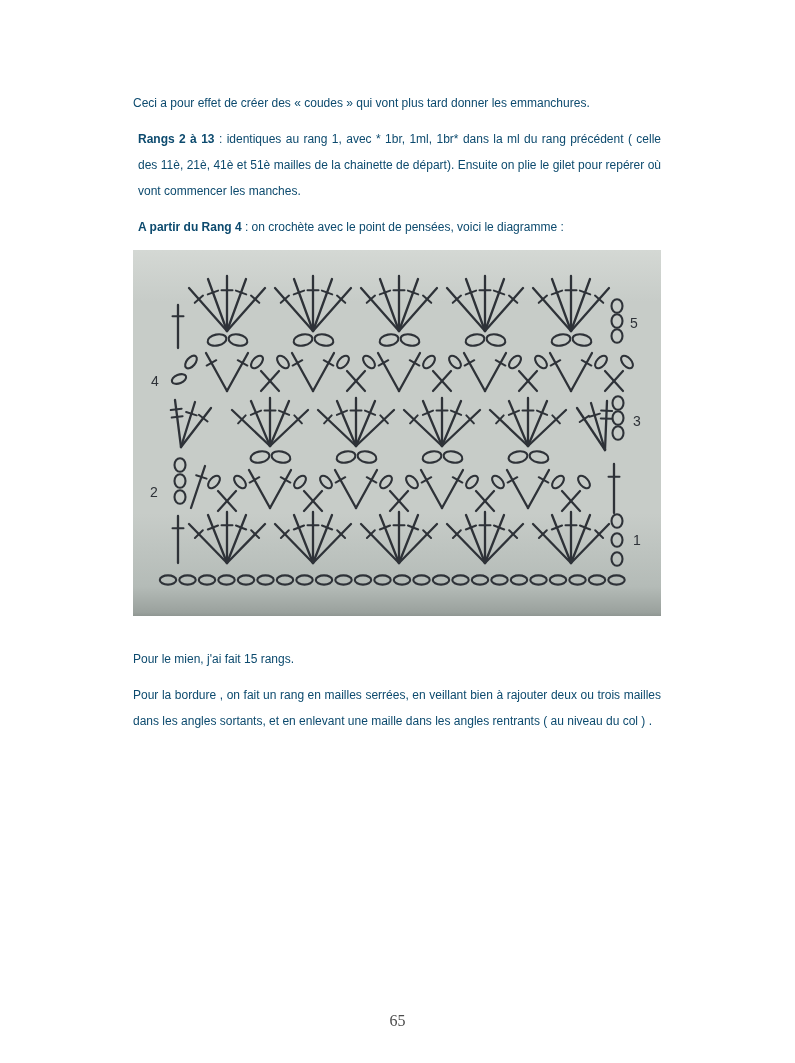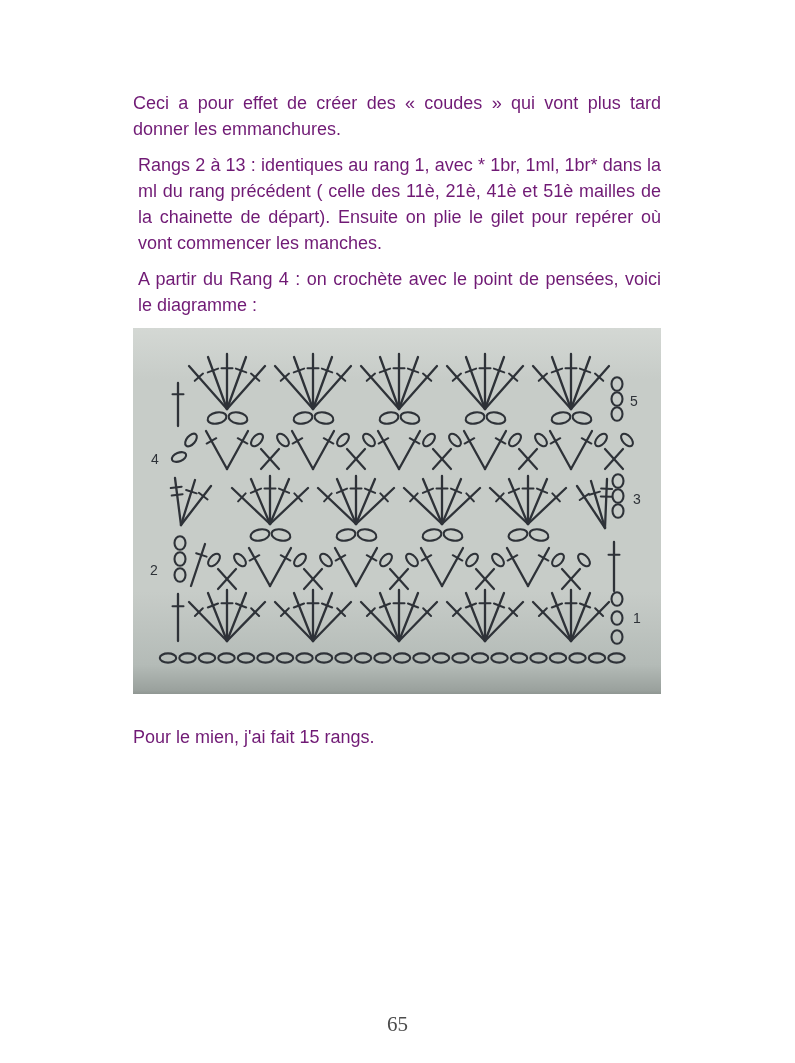--- a/index.html
+++ b/index.html
@@ -15,39 +15,39 @@
     background: #ffffff;
     overflow: hidden;
   }
   .content {
     position: absolute;
     left: 133px; top: 90px;
     width: 528px;
   }
   p.para {
     margin: 0 0 10px 0;
-    font-size: 18px;
+    font-size: 12px;
     line-height: 26px;
-    color: #701a75;
+    color: #0c4a6e;
   }
   p.just { text-align: justify; }
   p.indent { padding-left: 5px; }
-  p.para b { font-weight: normal; }
+  p.para b { font-weight: bold; }
   .photo {
     position: relative;
     width: 528px; height: 366px;
     margin: 5px 0 30px 0;
   }
   .photo svg { position: absolute; inset: 0; display: block; }
   .pagenum {
     position: absolute;
     left: 0; right: 0; top: 1012px;
     text-align: center;
     font-family: "Liberation Serif", serif;
-    font-size: 21px;
+    font-size: 16px;
     color: #4c4c4c;
   }
 </style>
 </head>
 <body>
 
 <div class="page">
   <div class="content">
 
     <p class="para just"><span>Ceci a pour effet de créer des « coudes » qui vont plus tard donner les emmanchures.</span></p>
@@ -357,17 +357,18 @@
           <ellipse cx="425" cy="330" rx="8.2" ry="4.6" fill="none" stroke="#2e3238" stroke-width="2.1" transform="rotate(0 425 330)"></ellipse>
           <ellipse cx="444.5" cy="330" rx="8.2" ry="4.6" fill="none" stroke="#2e3238" stroke-width="2.1" transform="rotate(0 444.5 330)"></ellipse>
           <ellipse cx="464" cy="330" rx="8.2" ry="4.6" fill="none" stroke="#2e3238" stroke-width="2.1" transform="rotate(0 464 330)"></ellipse>
           <ellipse cx="483.5" cy="330" rx="8.2" ry="4.6" fill="none" stroke="#2e3238" stroke-width="2.1" transform="rotate(0 483.5 330)"></ellipse>
         </svg>
     </div>
 
     <p class="para"><span>Pour le mien, j'ai fait 15 rangs.</span></p>
 
 
+    <p class="para just"><span>Pour la bordure , on fait un rang  en mailles serrées, en veillant bien à rajouter deux ou trois mailles dans les angles sortants, et en enlevant une maille dans les angles rentrants ( au niveau du col ) .</span></p>
 
   </div>
 
   <div class="pagenum">65</div>
 </div>
 
 </body></html>

